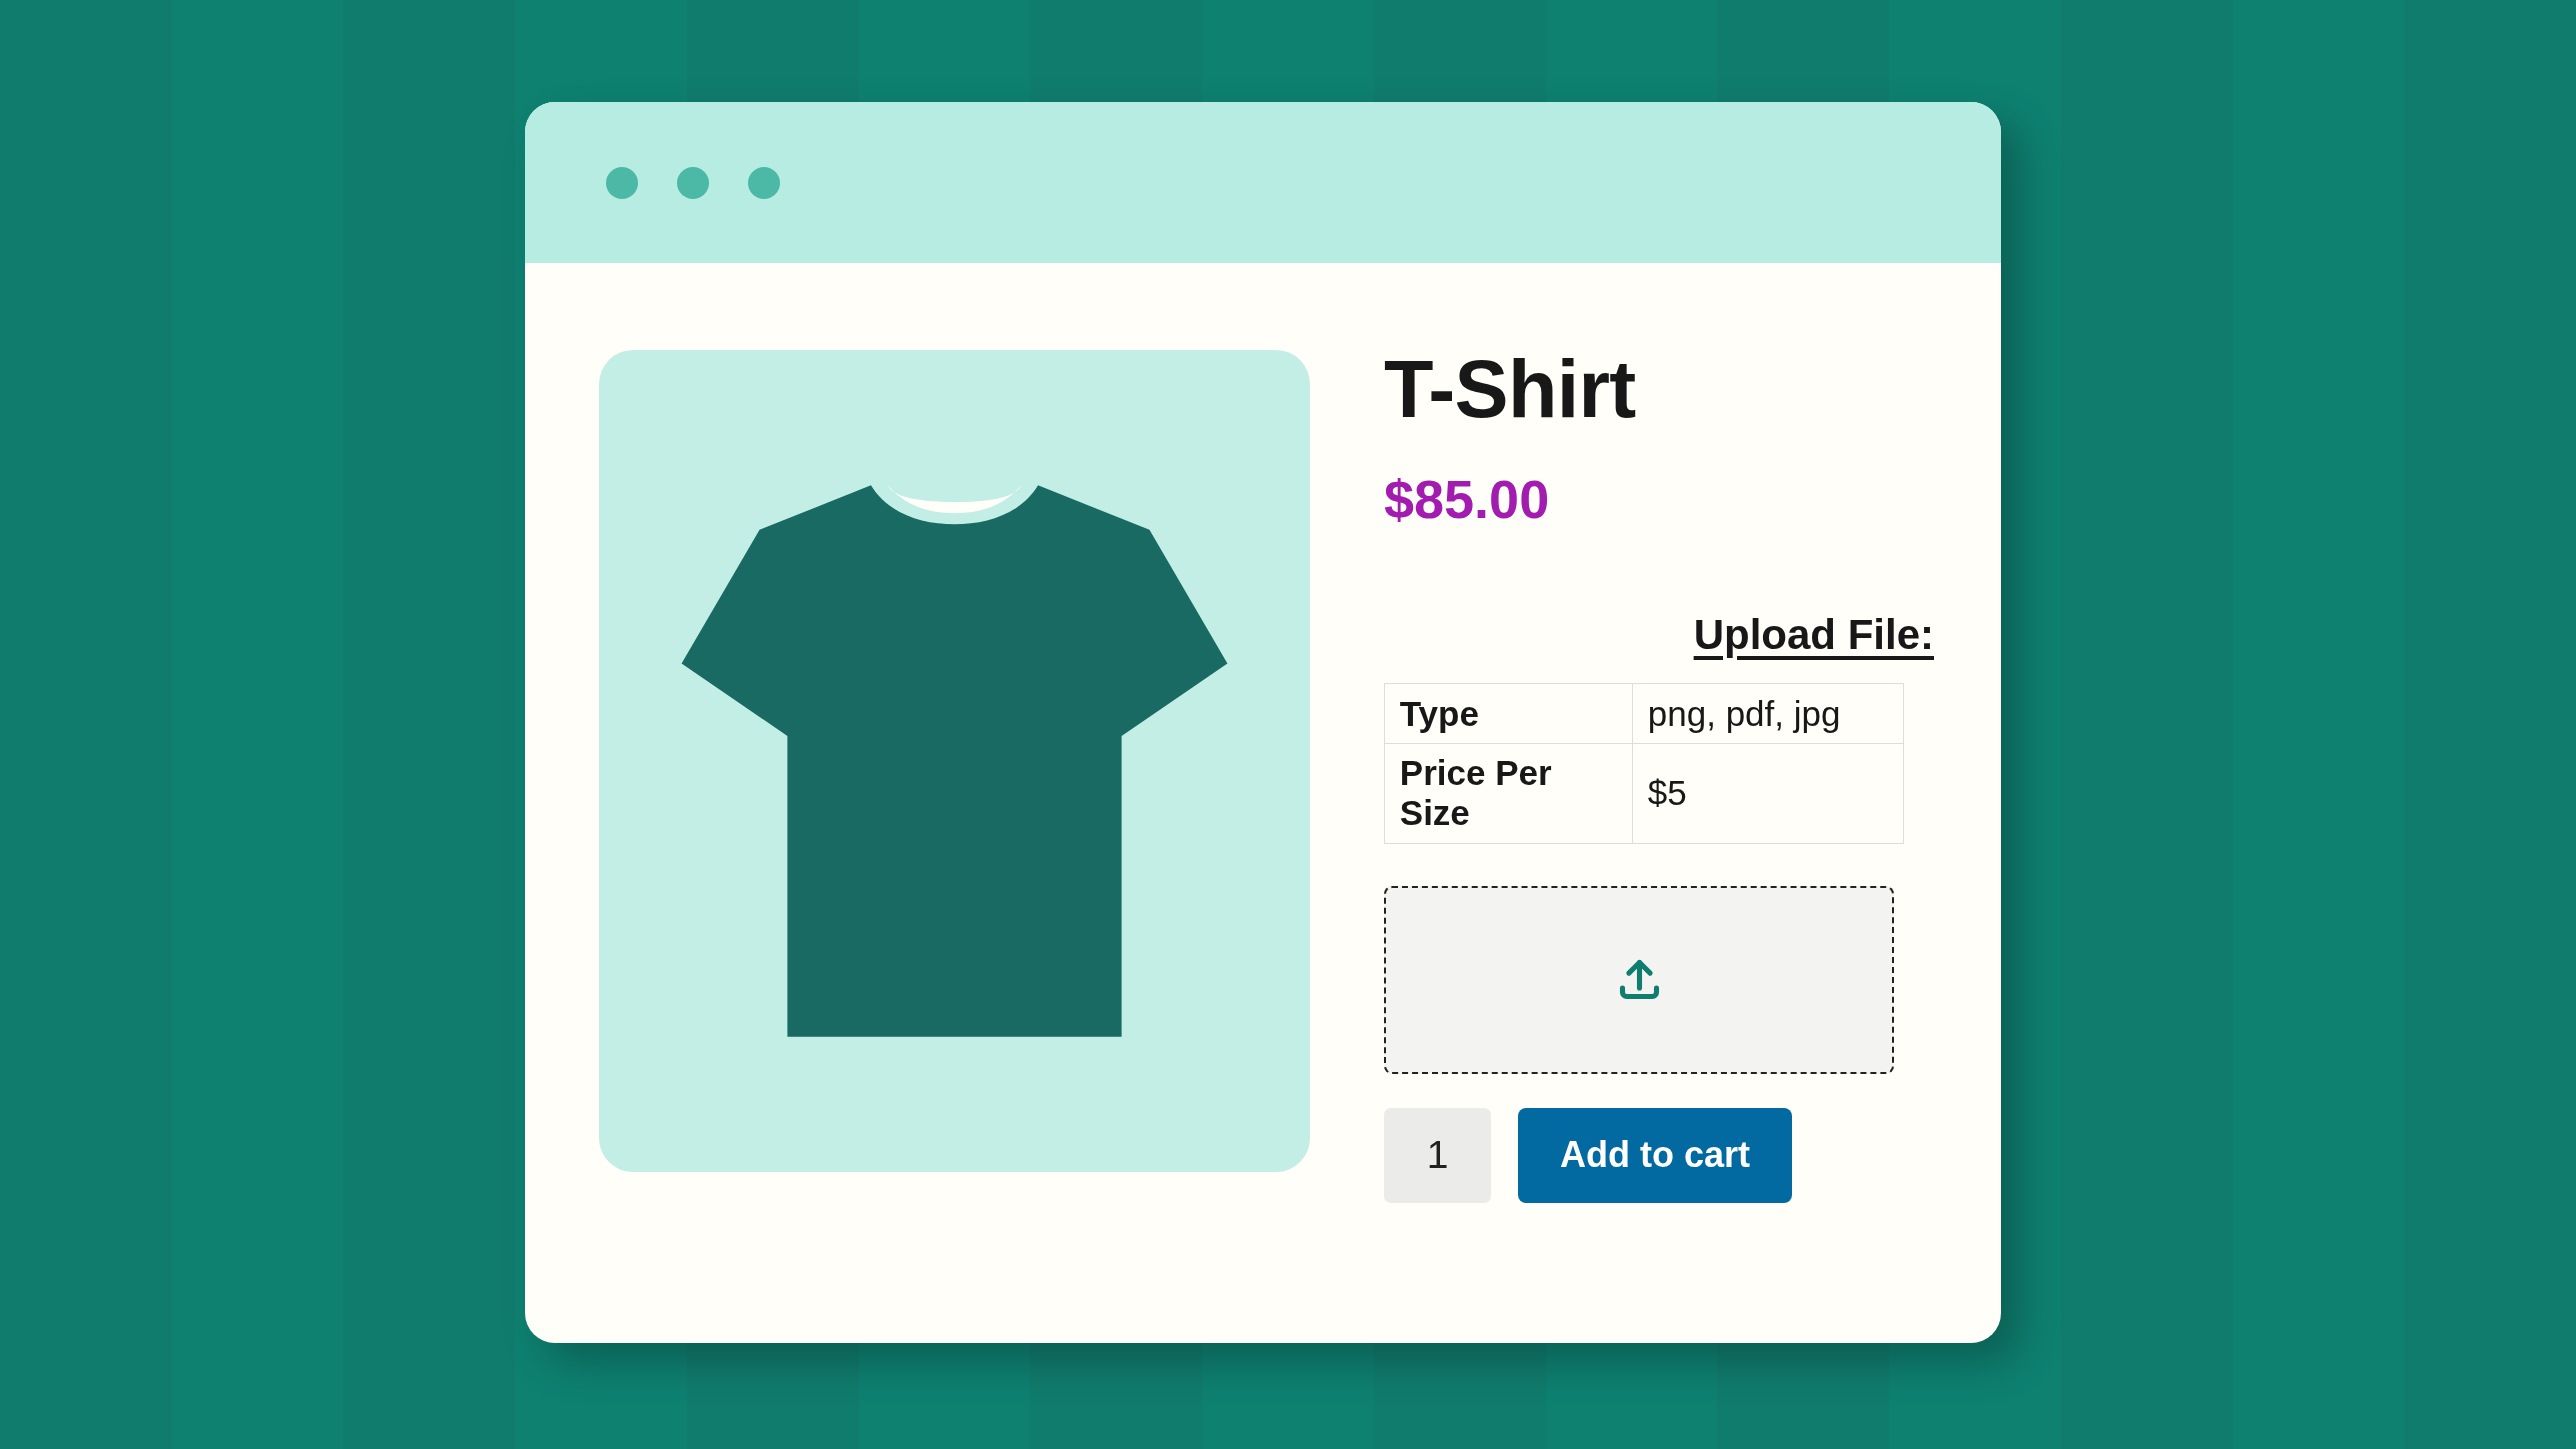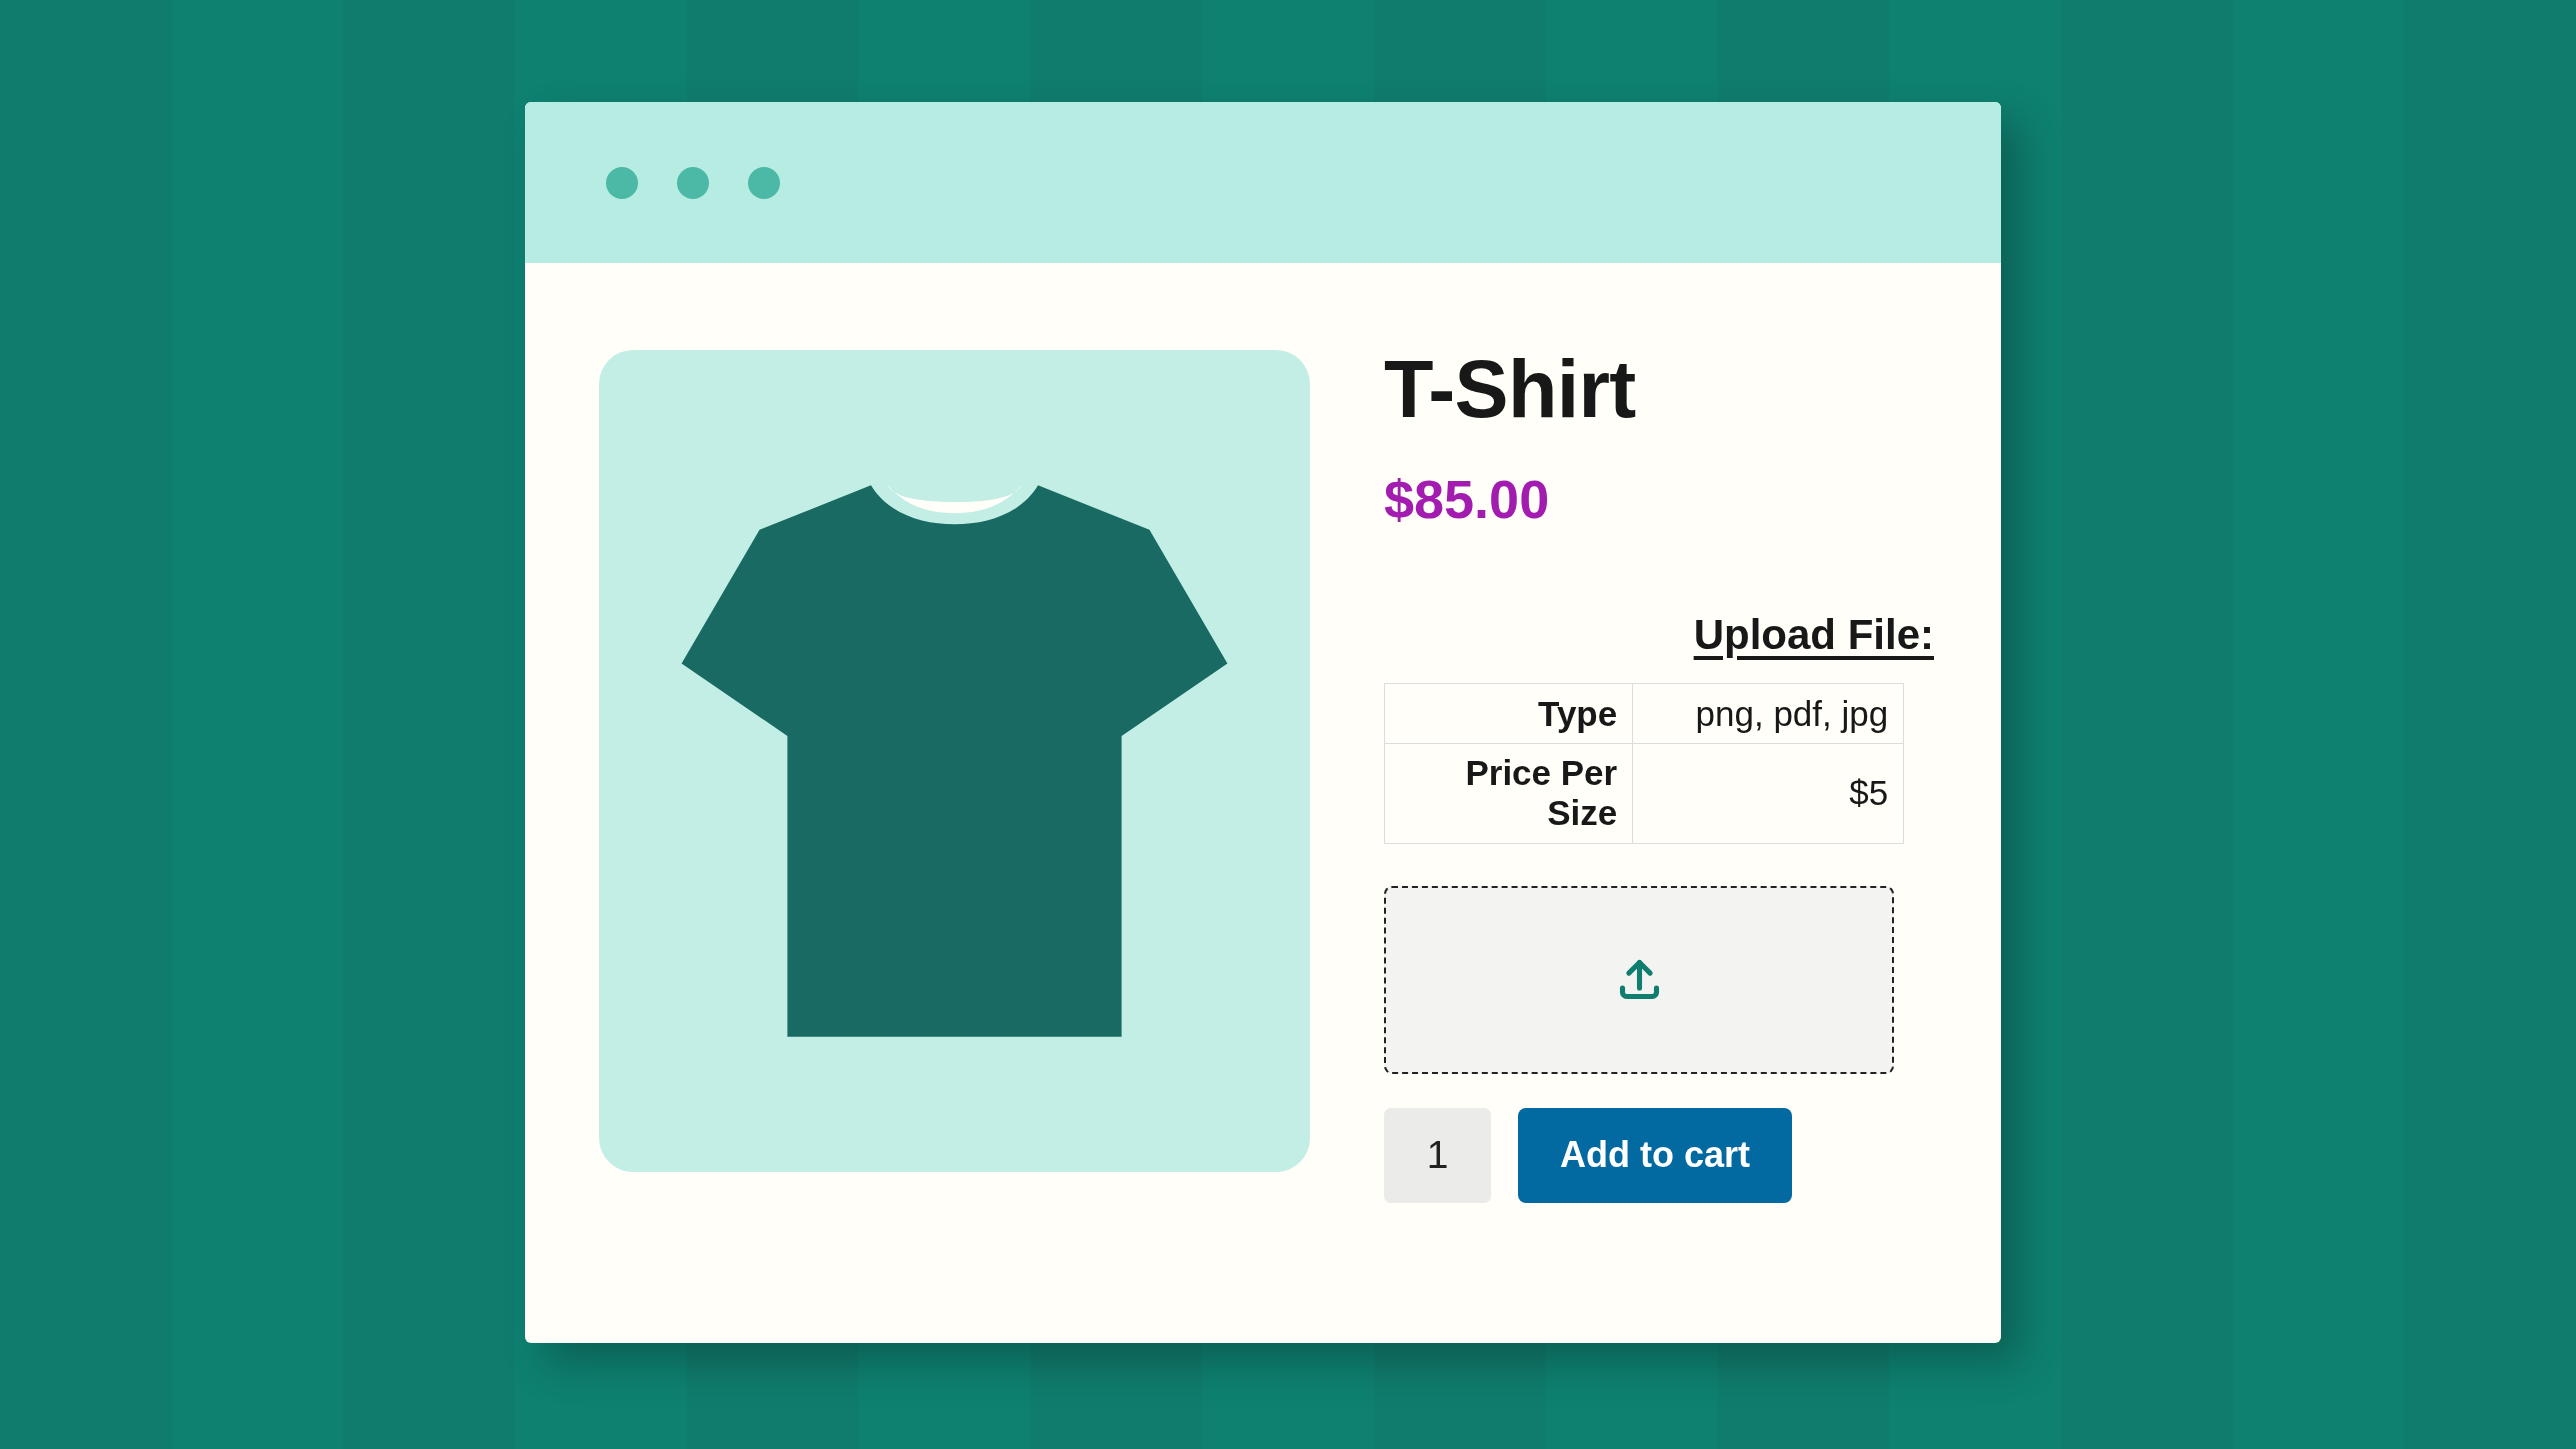--- a/index.html
+++ b/index.html
@@ -35,21 +35,21 @@
       top: 56%;
       transform: translate(-50%, -50%);
     }
     .window {
       position: absolute;
       left: 525px;
       top: 102px;
       width: 1476px;
       height: 1241px;
       background: #fffef9;
-      border-radius: 6px;
+      border-radius: 30px;
       box-shadow: 20px 20px 40px rgba(0,0,0,0.25);
       overflow: hidden;
       display: flex;
       flex-direction: column;
     }
     .titlebar {
       height: 161px;
       background: #b6ece1;
       display: flex;
       align-items: center;
@@ -115,21 +115,20 @@
     .spec-table {
       width: 520px;
       border-collapse: collapse;
       margin-bottom: 42px;
     }
     .spec-table td {
       border: 1.3px solid #ddd;
       padding: 9.4px 14.8px;
       font-size: 35px;
       color: #181818;
-      text-align: right;
     }
     .spec-table td:first-child {
       font-weight: 700;
       width: 248px;
     }
     .dropzone {
       width: 510px;
       height: 188px;
       border: 2.7px dashed #222;
       background: #f3f3f1;

